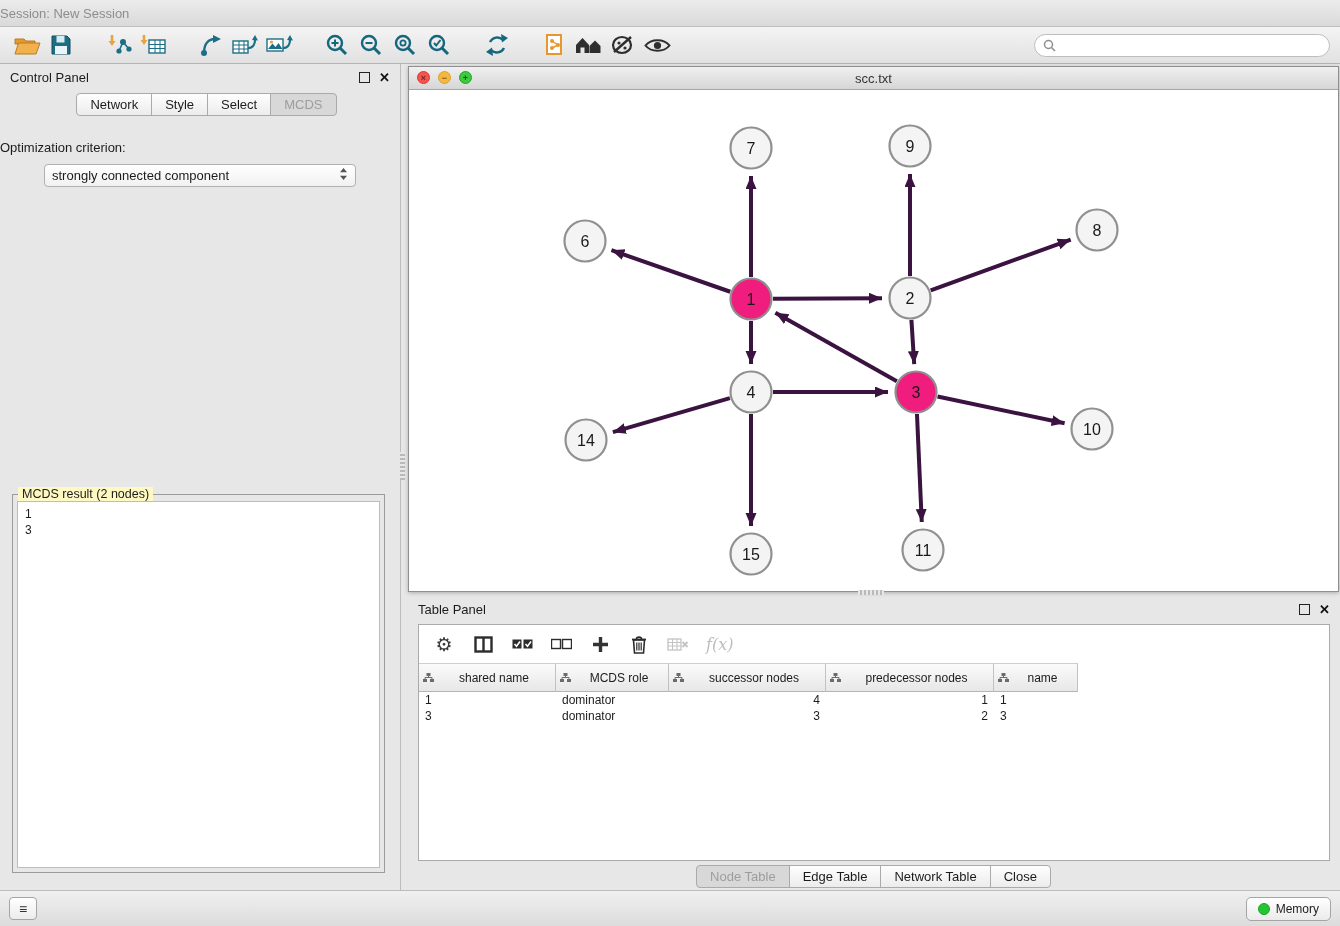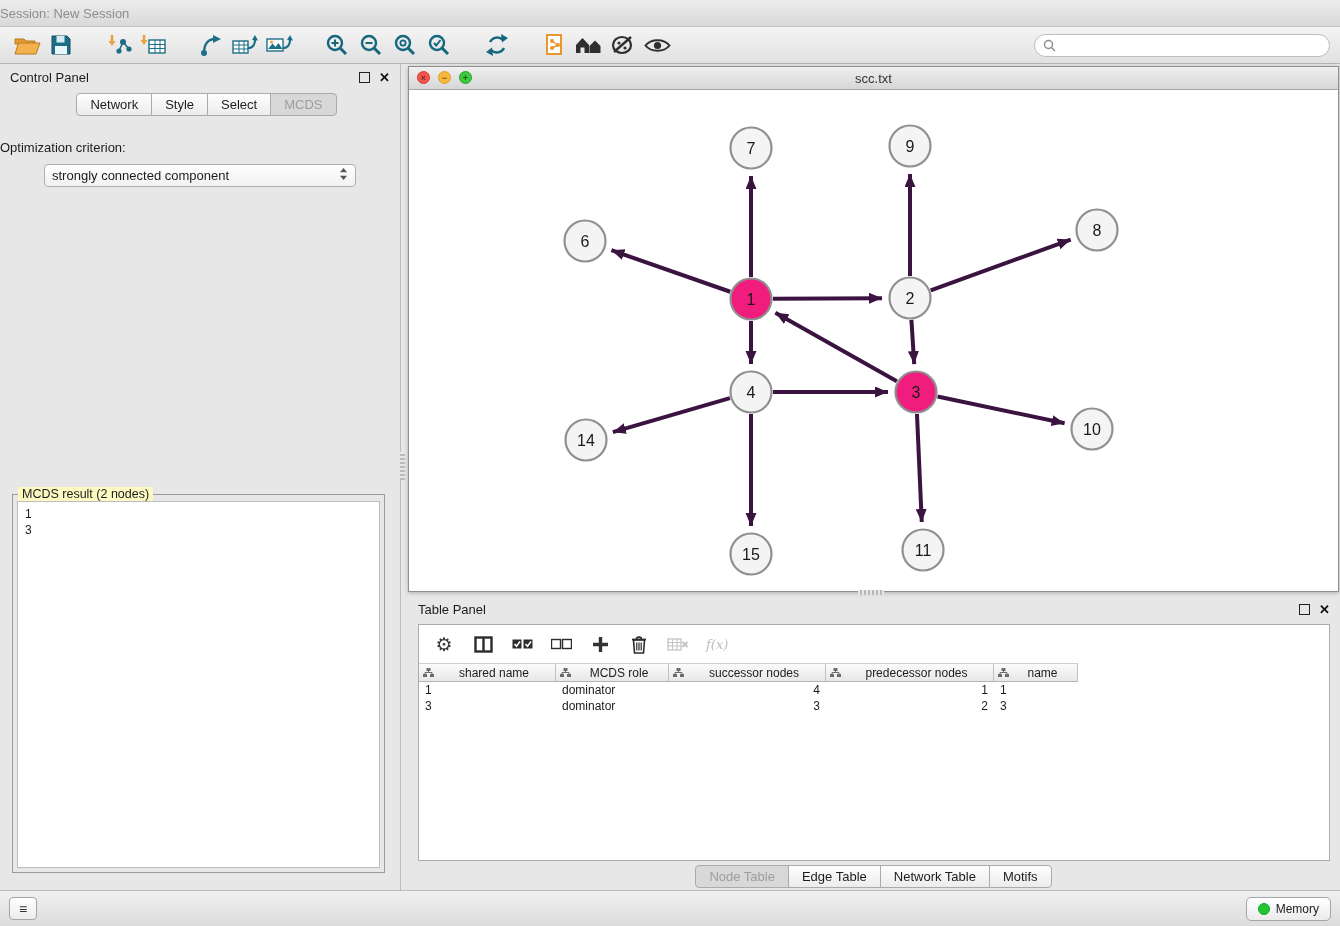--- a/index.html
+++ b/index.html
@@ -59,40 +59,40 @@
     justify-content:center;font-size:9px;font-weight:bold;color:rgba(0,0,0,.55);box-sizing:border-box;}
   .light.red{background:#f4564f;border:1px solid #d8362e;}
   .light.yellow{background:#f6b73c;border:1px solid #dfa023;}
   .light.green{background:#3ec93e;border:1px solid #24a324;}
   
   .table-panel{position:absolute;left:408px;top:596px;width:932px;height:294px;}
   .tp-box{position:absolute;left:10px;top:28px;width:912px;height:237px;background:#fff;
     border:1px solid #aaa;box-sizing:border-box;overflow:hidden;}
   .tp-toolbar{height:38px;display:flex;align-items:center;padding:0 14px;gap:17px;}
   .tp-tool{min-width:22px;height:24px;display:flex;align-items:center;justify-content:center;}
-  .tp-headrow{display:flex;height:19px;}
+  .tp-headrow{display:flex;height:29px;}
   .th{display:flex;align-items:center;background:linear-gradient(#fbfbfb,#e7e7e7);
     border-right:1px solid #c2c2c2;border-top:1px solid #cfcfcf;border-bottom:1px solid #b5b5b5;
     font-size:12px;padding:0 4px;box-sizing:border-box;gap:3px;}
   .th-label{flex:1;text-align:center;}
   .tr{display:flex;height:16px;font-size:12px;align-items:center;}
   .td{padding:0 6px;box-sizing:border-box;overflow:hidden;white-space:nowrap;}
   .tp-tabs{position:absolute;left:0;right:0;top:269px;}
   
   .statusbar{position:absolute;left:0;top:890px;width:100%;height:36px;box-sizing:border-box;
     background:linear-gradient(#f0f0f0,#dcdcdc);border-top:1px solid #bcbcbc;
     display:flex;align-items:center;padding:0 9px;}
   .menu-btn{width:26px;height:21px;border:1px solid #a5a5a5;border-radius:4px;
     background:linear-gradient(#fff,#ececec);display:flex;align-items:center;
     justify-content:center;font-size:14px;color:#333;}
   .memory-btn{margin-left:auto;height:22px;border:1px solid #a5a5a5;border-radius:5px;
     background:linear-gradient(#ffffff,#ebebeb);display:flex;align-items:center;gap:6px;
     padding:0 11px;font-size:12px;}
   .green-dot{width:10px;height:10px;border-radius:50%;background:#23c532;border:1px solid #18a526;}
-  .fx{font-family:"DejaVu Serif",serif;font-style:italic;font-size:13px;color:#bdbdbd;}
+  .fx{font-family:"DejaVu Serif",serif;font-style:italic;font-size:16px;color:#bdbdbd;}
   .splitter-v{position:absolute;left:400px;top:452px;width:5px;height:28px;
     background:repeating-linear-gradient(#e7e7e7 0 2px,#b9b9b9 2px 4px);}
   .splitter-h{position:absolute;left:858px;top:590px;width:26px;height:5px;
     background:repeating-linear-gradient(90deg,#e7e7e7 0 2px,#b9b9b9 2px 4px);}
 </style>
 </head>
 <body>
 
 <div class="titlebar">
   <span>Session: New Session</span>
@@ -465,21 +465,21 @@
           <div class="td" style="width: 157px; text-align: right;">3</div>
           <div class="td" style="width: 168px; text-align: right;">2</div>
           <div class="td" style="width: 84px; text-align: left;">3</div>
         </div>
       </div>
   </div>
   <div class="tp-tabs" id="tp-tabs">
       <div class="tab first active">Node Table</div>
       <div class="tab">Edge Table</div>
       <div class="tab">Network Table</div>
-      <div class="tab last">Motifs</div>
+      <div class="tab last">Close</div>
     </div>
 </div>
 
 <div class="statusbar">
   <div class="menu-btn">
     <span>≡</span>
   </div>
   <div class="memory-btn">
     <span class="green-dot"></span>
     <span>Memory</span>

